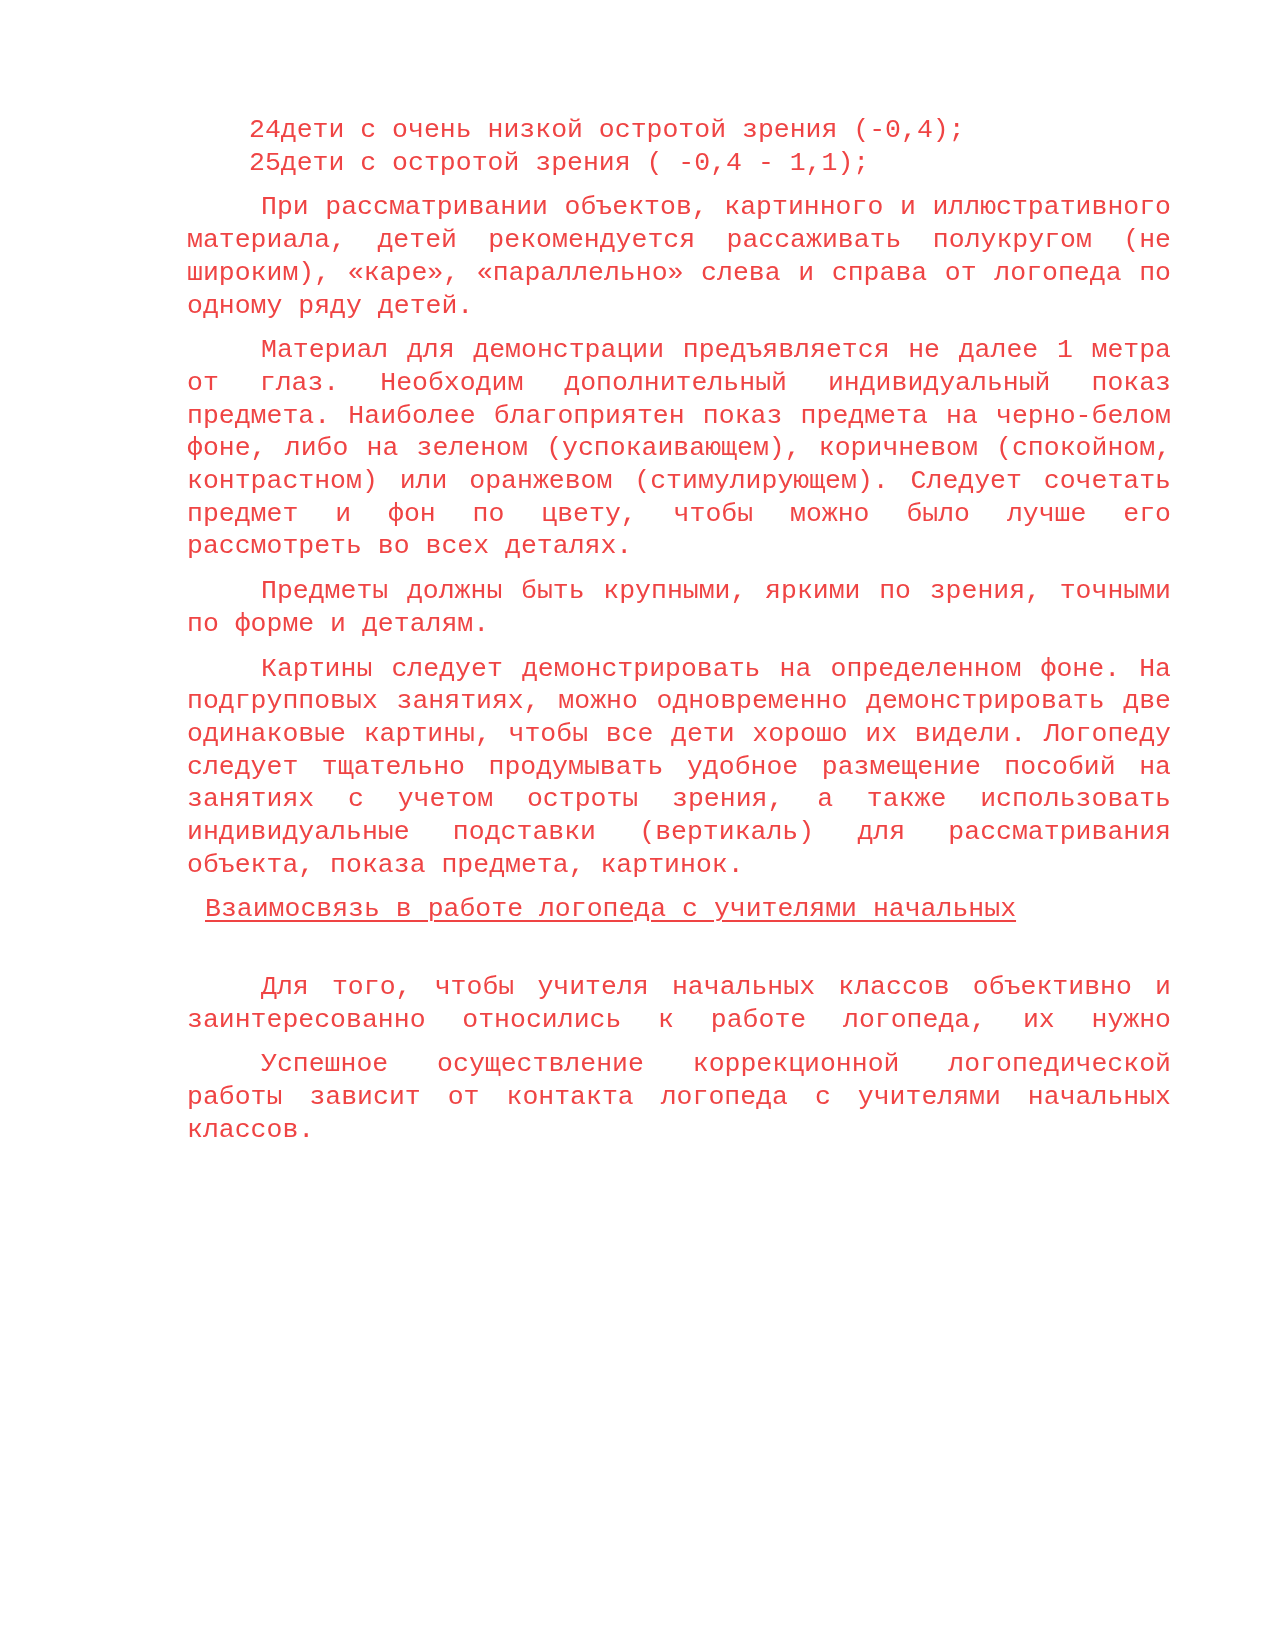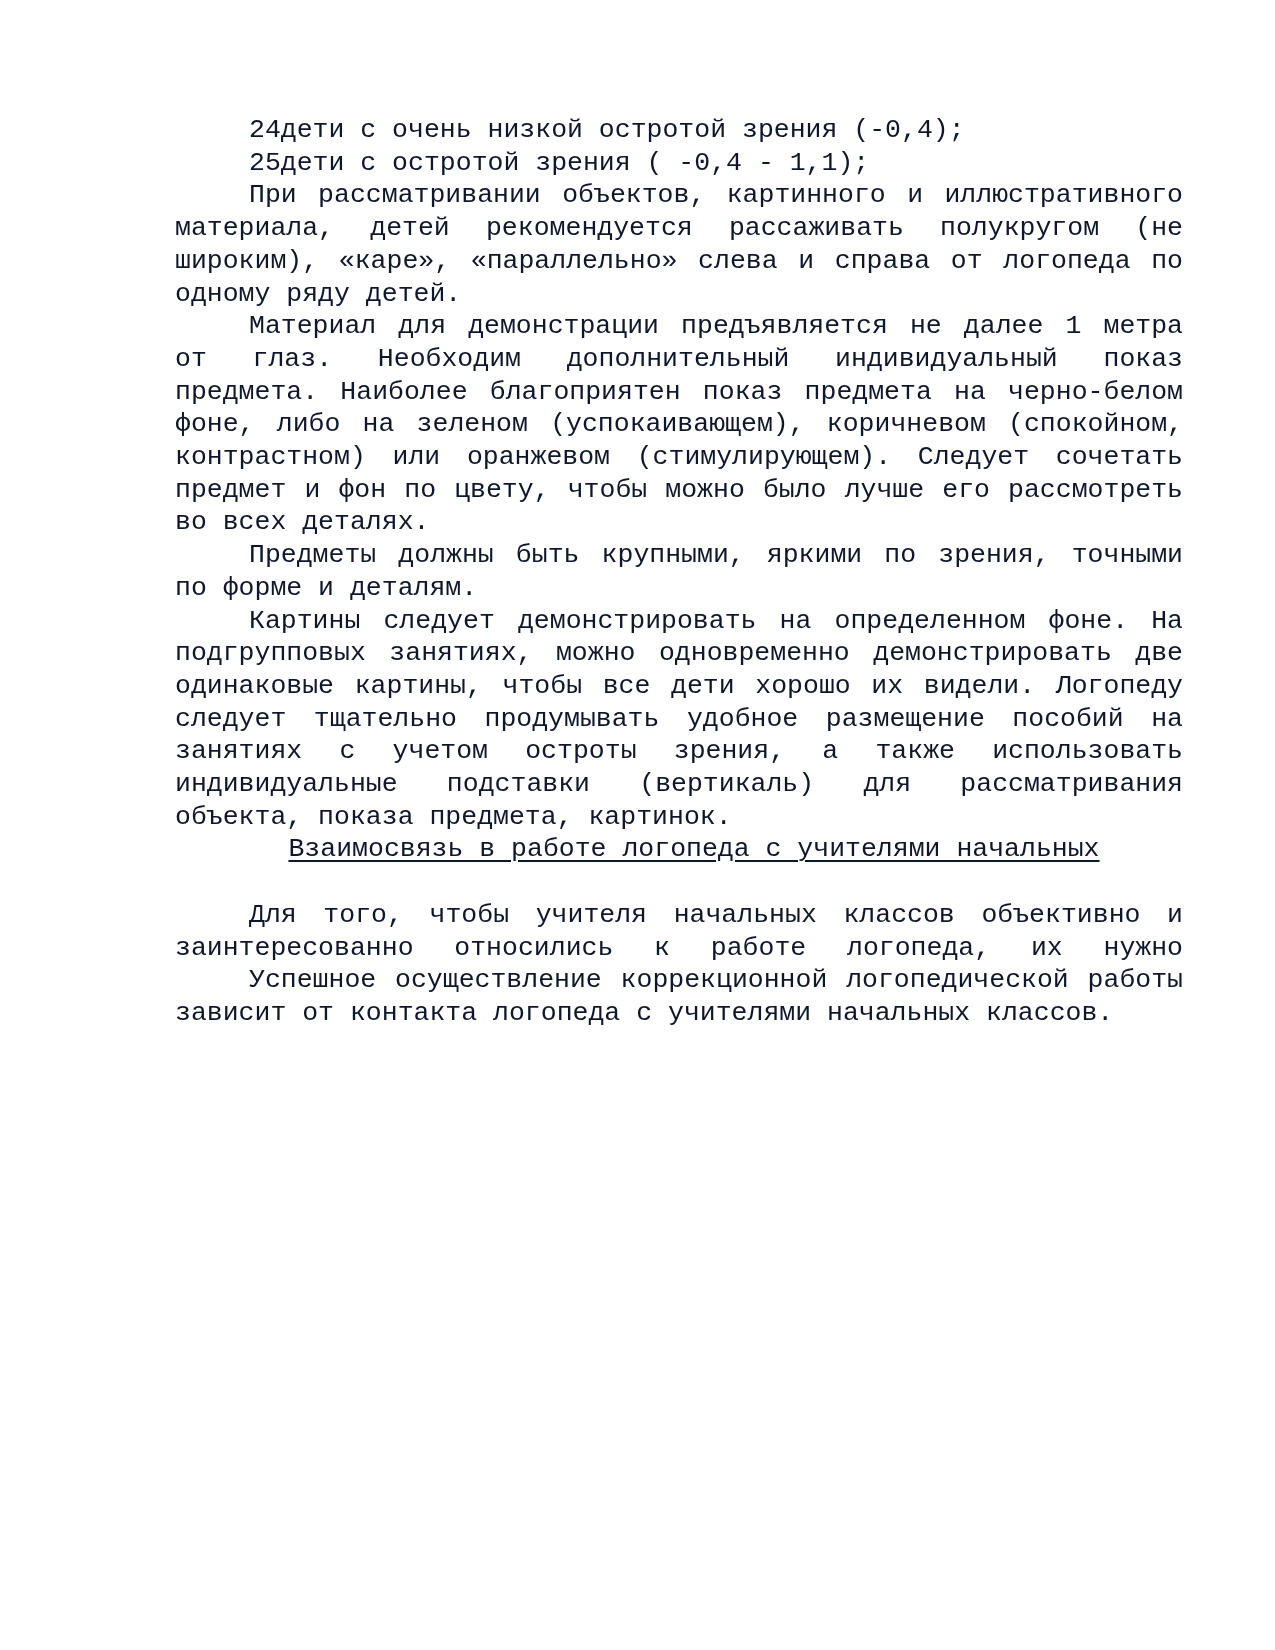--- a/index.html
+++ b/index.html
@@ -5,35 +5,34 @@
   html, body { margin: 0; padding: 0; background: #ffffff; }
   body { width: 1275px; height: 1650px; position: relative; overflow: hidden; }
   .page {
     position: absolute;
     left: 175px;
     top: 114px;
     width: 1008px;
     font-family: "Liberation Mono", "DejaVu Sans Mono", monospace;
     font-size: 26.5px;
     line-height: 32.7px;
-    color: #0f172a;
+    color: #ef4444;
   }
   .p {
-    margin: 0;
+    margin: 12px;
     text-align: justify;
     text-indent: 74px;
   }
   .list-item {
     margin: 0;
     text-indent: 74px;
     white-space: pre;
   }
   .heading {
     margin: 0;
-    text-align: center;
     text-decoration: underline;
     text-decoration-thickness: 2px;
     text-underline-offset: 4px;
     padding-left: 30px;
   }
   .spacer { height: 32.7px; }
 </style>
 </head>
 <body>
 

